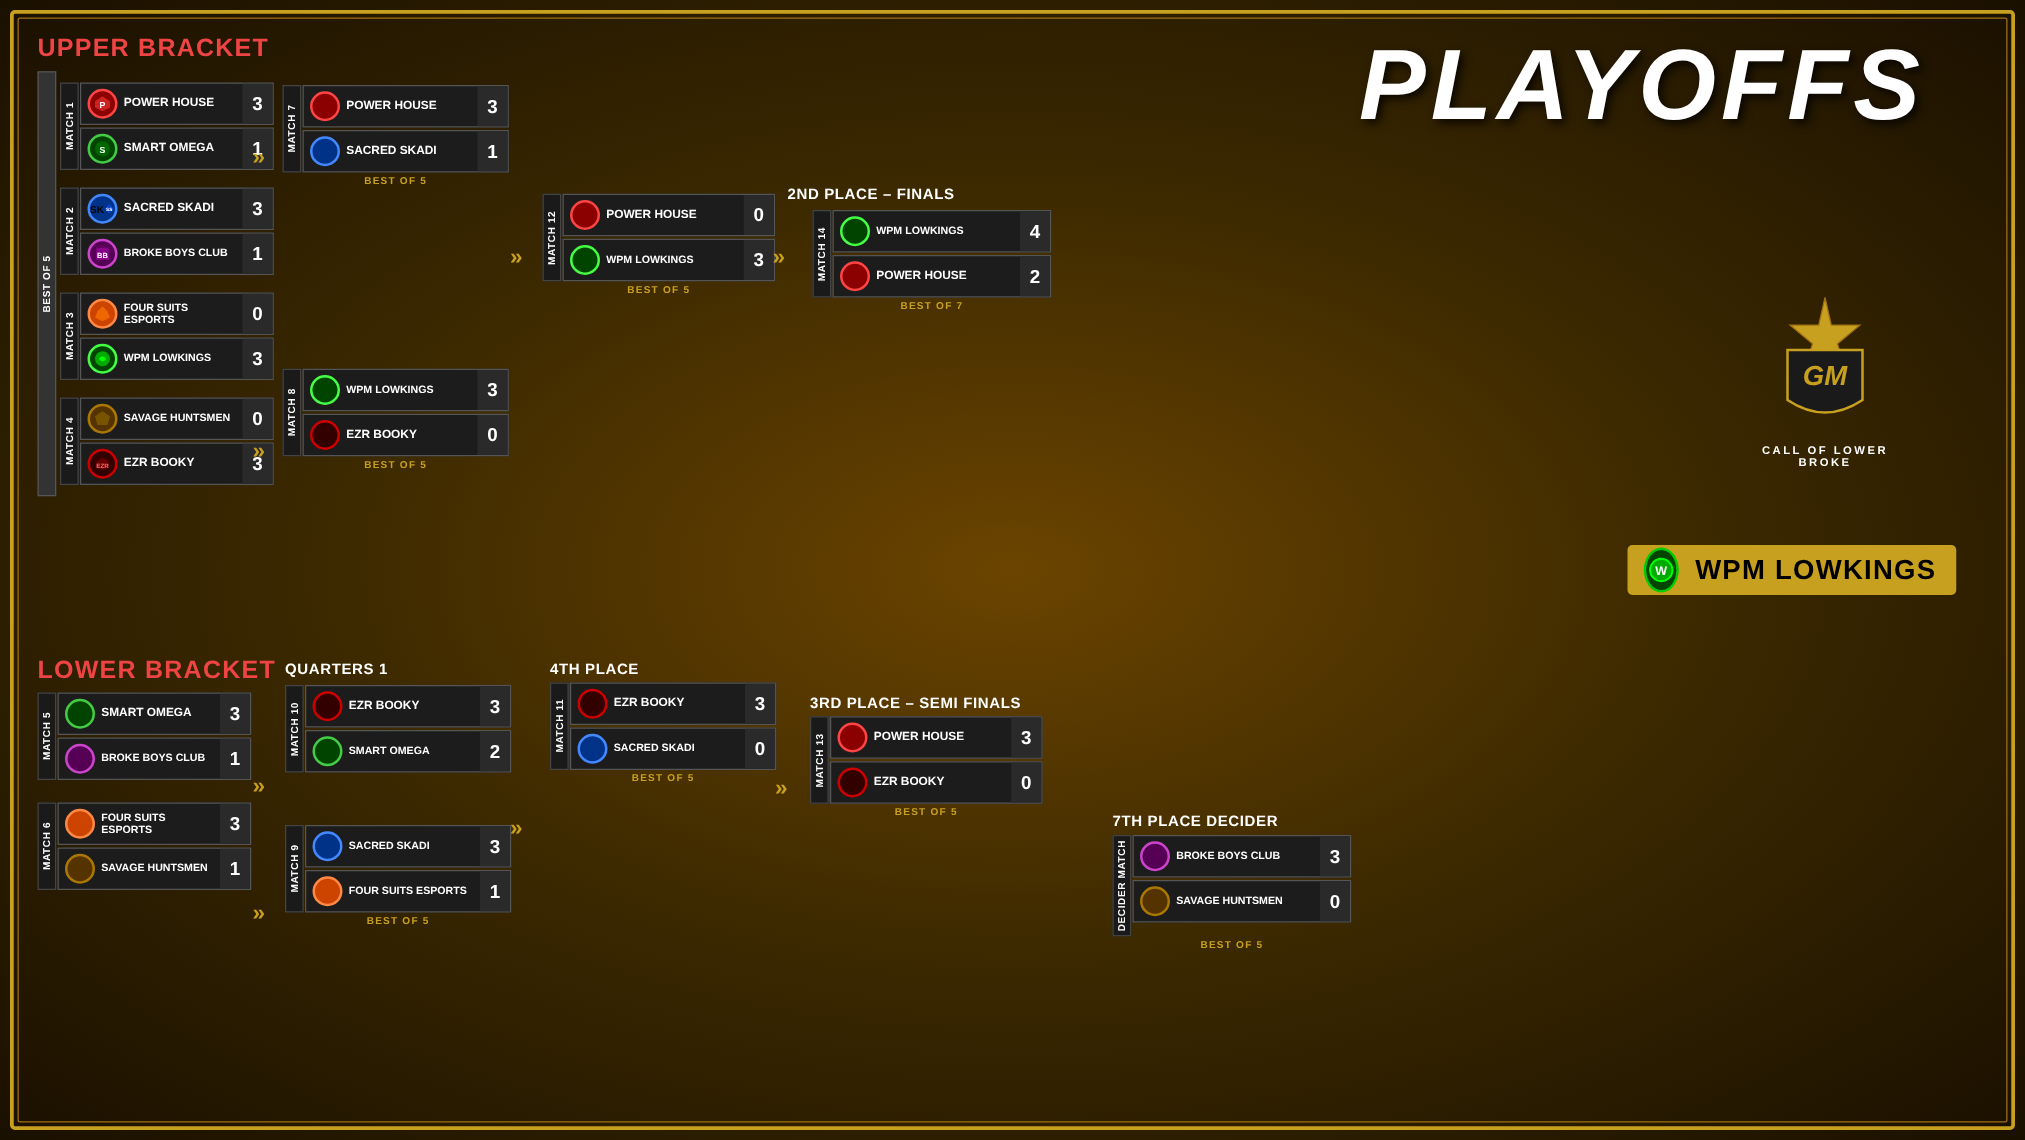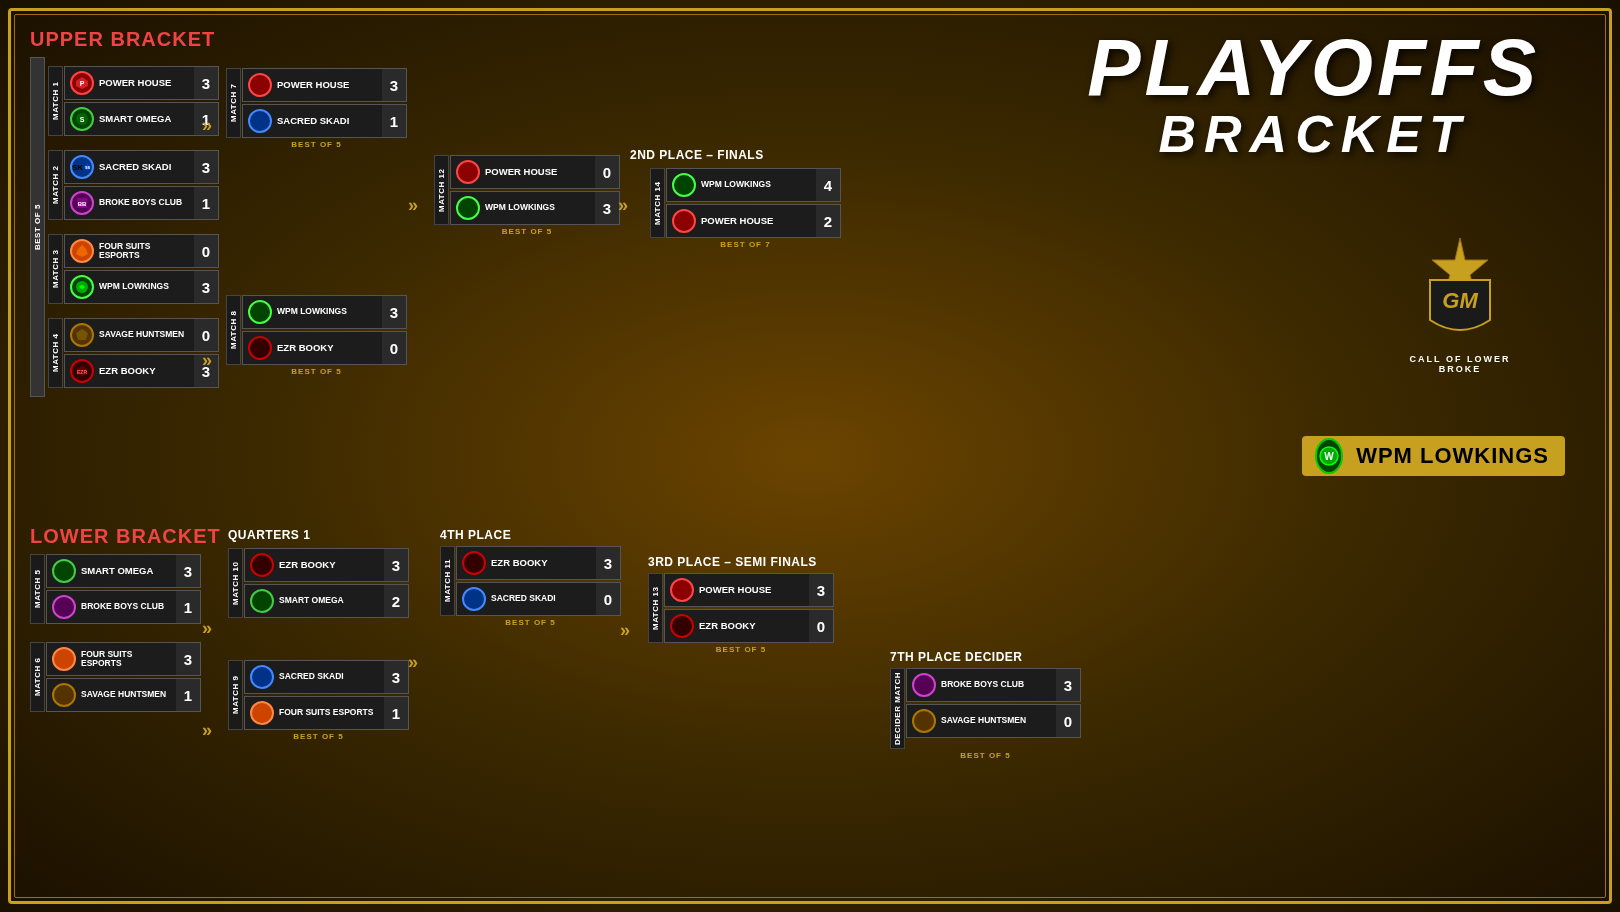--- a/index.html
+++ b/index.html
@@ -226,21 +226,20 @@
 </head>
 <body>
 
 <div class="bg-overlay"></div>
 <div class="border-frame"></div>
 
 <div class="content">
 
   <div class="title-area">
     <div class="title-playoffs">PLAYOFFS</div>
-    <div class="title-bracket">BRACKET</div>
   </div>
 
   <div class="cod-logo">
     <svg width="120" height="120" viewBox="0 0 120 120">
 
       <polygon points="60,8 65,30 88,30 70,45 77,68 60,55 43,68 50,45 32,30 55,30" fill="#c8a020" stroke="#a07010" stroke-width="1"></polygon>
 
       <path d="M30,50 L90,50 L90,90 Q60,110 30,90 Z" fill="#1a1a1a" stroke="#c8a020" stroke-width="2"></path>
       <text x="60" y="78" text-anchor="middle" font-size="22" font-weight="900" fill="#c8a020" font-style="italic">GM</text>
     </svg>

